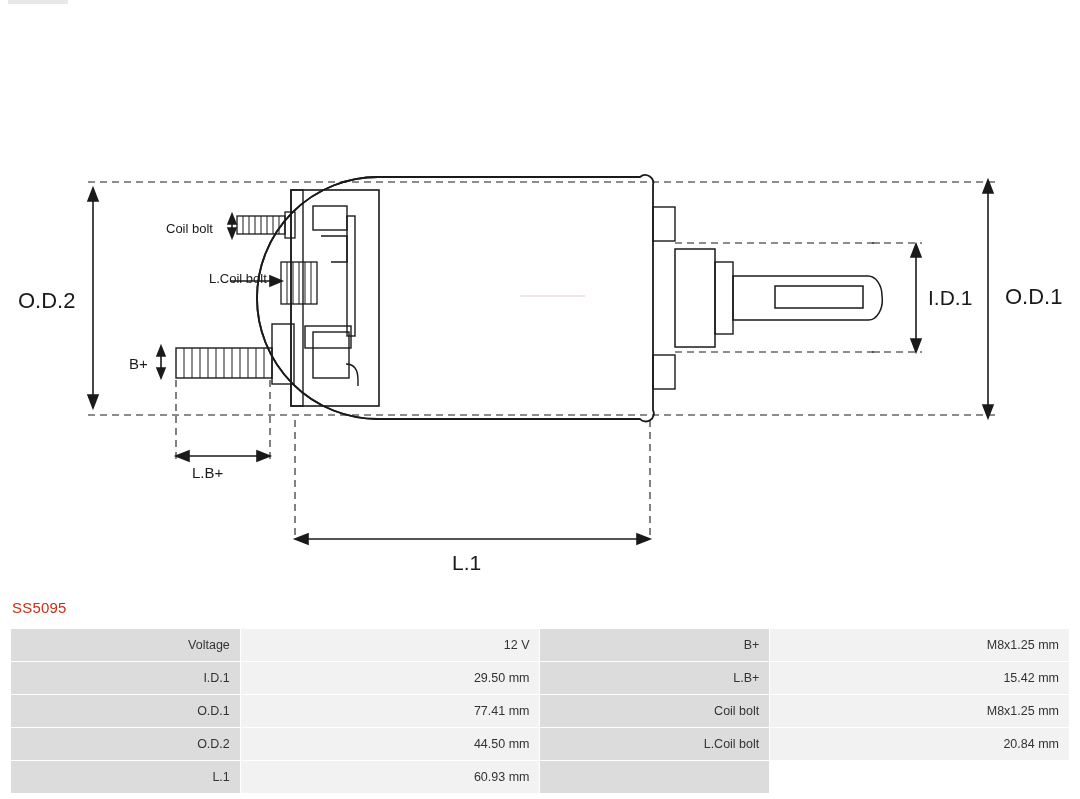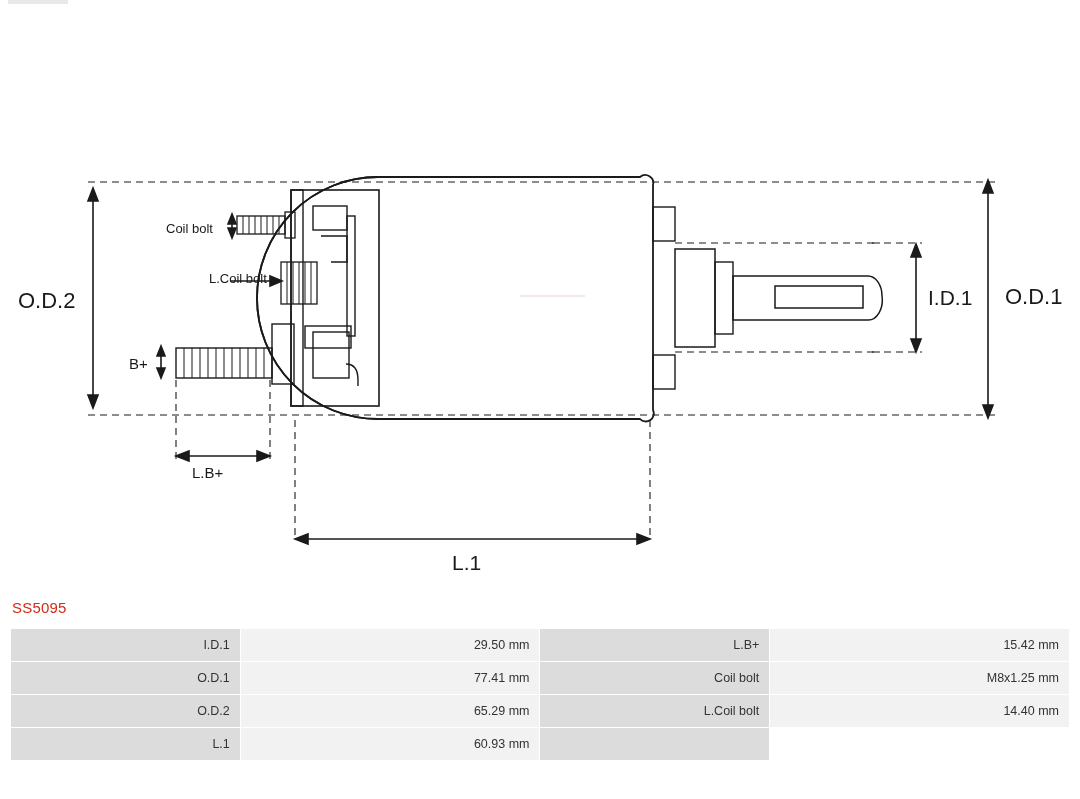--- a/index.html
+++ b/index.html
@@ -210,36 +210,42 @@
         <text x="209" y="283" font-size="13">L.Coil bolt</text>
       </g>
     </svg>
   </div>
 
   <div class="part-number">SS5095</div>
 
   <table id="spec-table">
     <tbody>
       <tr>
+        <td class="label-cell">Voltage</td>
+        <td class="value-cell">12 V</td>
+        <td class="label-cell">B+</td>
+        <td class="value-cell">M8x1.25 mm</td>
+      </tr>
+      <tr>
         <td class="label-cell">I.D.1</td>
         <td class="value-cell">29.50 mm</td>
         <td class="label-cell">L.B+</td>
         <td class="value-cell">15.42 mm</td>
       </tr>
       <tr>
         <td class="label-cell">O.D.1</td>
         <td class="value-cell">77.41 mm</td>
         <td class="label-cell">Coil bolt</td>
         <td class="value-cell">M8x1.25 mm</td>
       </tr>
       <tr>
         <td class="label-cell">O.D.2</td>
-        <td class="value-cell">65.29 mm</td>
+        <td class="value-cell">44.50 mm</td>
         <td class="label-cell">L.Coil bolt</td>
-        <td class="value-cell">14.40 mm</td>
+        <td class="value-cell">20.84 mm</td>
       </tr>
       <tr>
         <td class="label-cell">L.1</td>
         <td class="value-cell">60.93 mm</td>
         <td class="empty-cell"></td>
         <td class="empty-value"></td>
       </tr>
     </tbody>
   </table>
 

